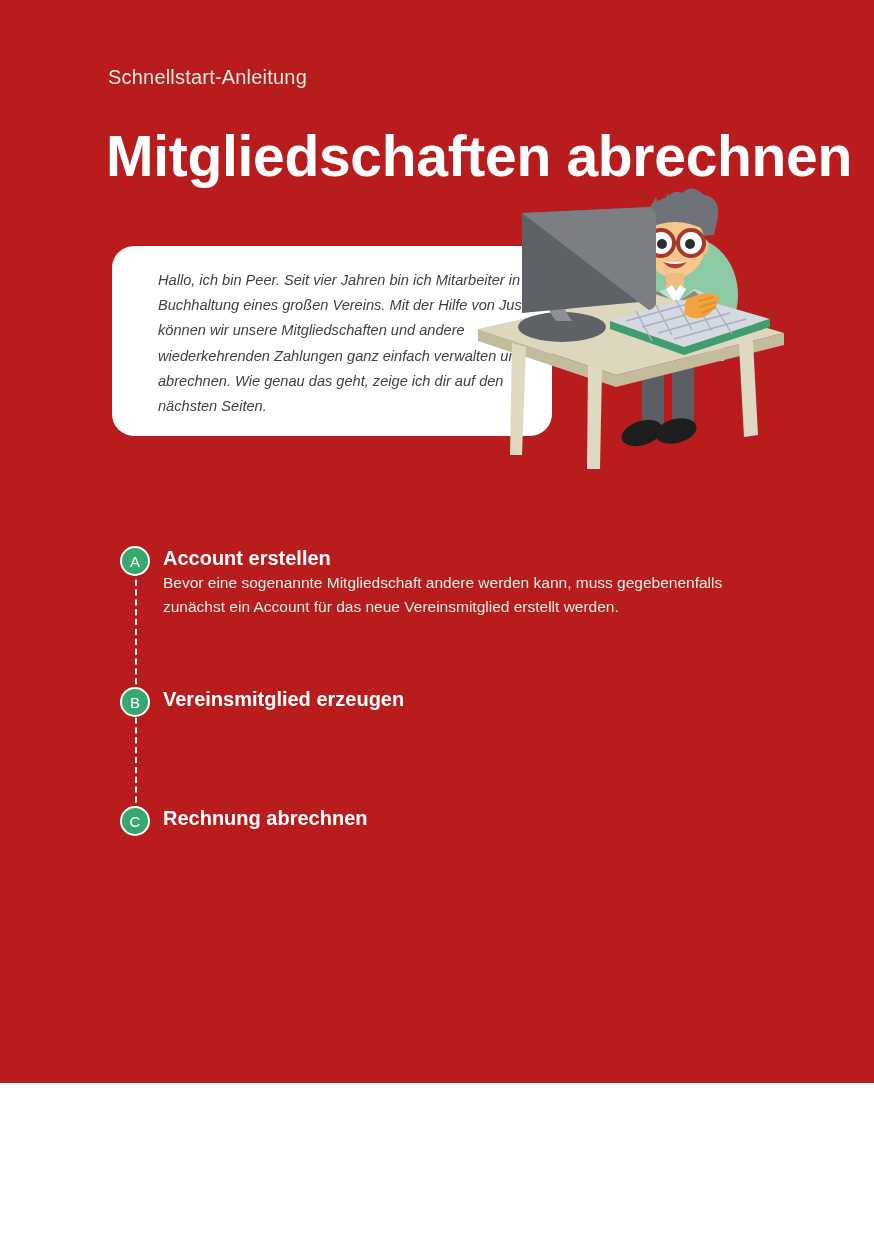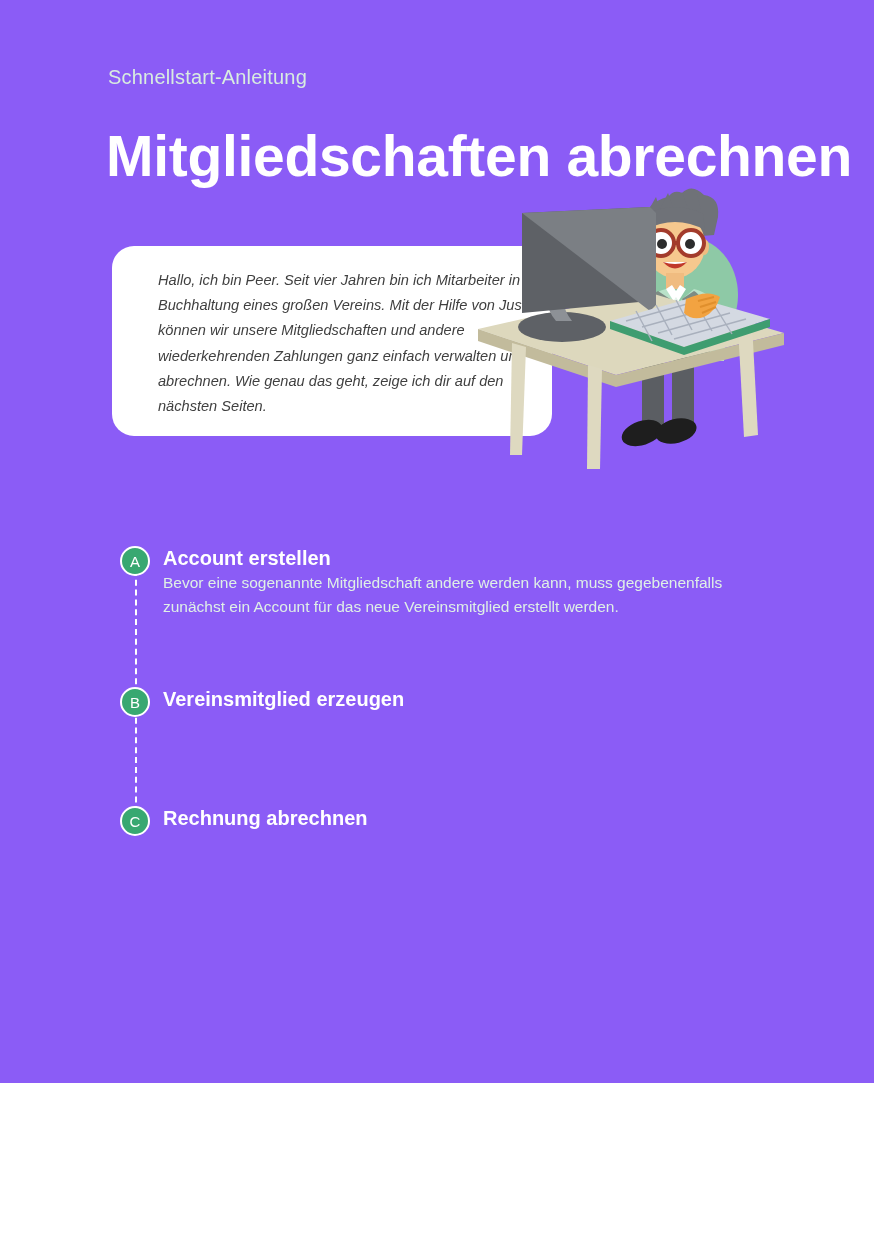--- a/index.html
+++ b/index.html
@@ -8,21 +8,21 @@
     background:#ffffff;
     font-family:"Liberation Sans", sans-serif;
     overflow:hidden;
     position:relative;
   }
   .page{position:absolute;left:0;top:0;width:874px;height:1240px;background:#ffffff;}
 
   
   .hero{
     position:absolute;left:0;top:0;width:874px;height:1083px;
-    background:#8b5cf6;
+    background:#b91c1c;
     overflow:hidden;
   }
 
   .kicker{
     position:absolute;left:108px;top:66px;
     font-size:20px;color:#d8ece0;letter-spacing:.2px;
     font-family:"Liberation Sans", sans-serif;
   }
   .title{
     position:absolute;left:106px;top:123px;

